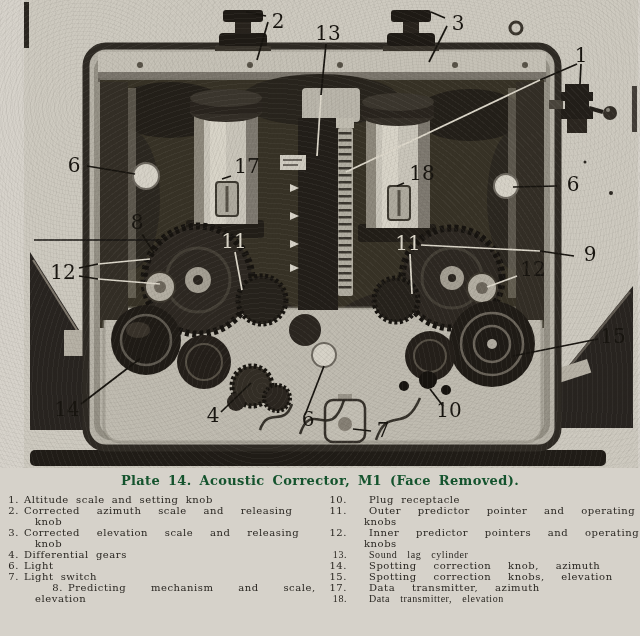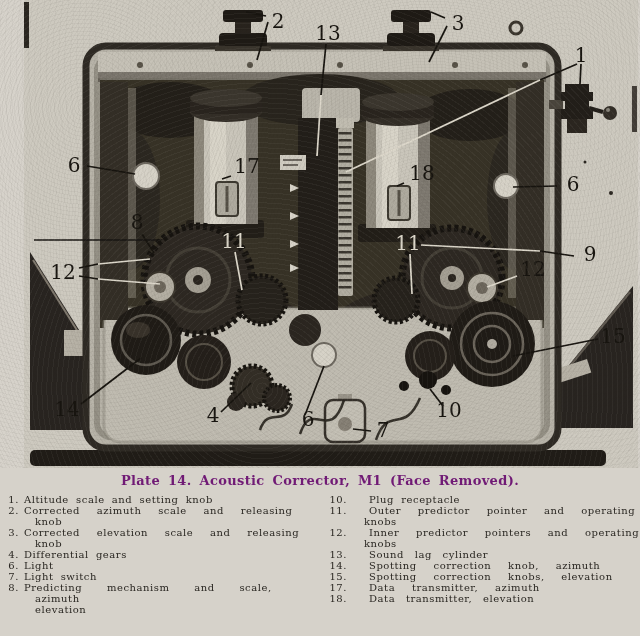--- a/index.html
+++ b/index.html
@@ -7,29 +7,29 @@
         font-family:"DejaVu Serif",serif;}
   .photo{position:absolute;left:0;top:0;width:640px;height:468px;}
   .photo svg{display:block;}
   .grain{position:absolute;left:0;top:0;width:640px;height:468px;pointer-events:none;opacity:.6;
     background-image:
       repeating-radial-gradient(circle at 13% 23%, rgba(40,35,28,.07) 0 1px, transparent 1px 4px),
       repeating-radial-gradient(circle at 67% 51%, rgba(40,35,28,.06) 0 1px, transparent 1px 3px),
       repeating-radial-gradient(circle at 41% 83%, rgba(238,234,226,.08) 0 1px, transparent 1px 5px),
       repeating-radial-gradient(circle at 88% 14%, rgba(30,26,20,.05) 0 1px, transparent 1px 6px);}
   .caption{position:absolute;left:0;top:473px;width:640px;text-align:center;
-    font-size:13px;font-weight:bold;color:#701a75;letter-spacing:.35px;word-spacing:3px;}
+    font-size:13px;font-weight:bold;color:#14532d;letter-spacing:.35px;word-spacing:3px;}
   .legend-col{position:absolute;top:494px;}
   .col-left{left:5px;width:315px;}
   .col-right{left:326px;width:312px;}
   .line{white-space:nowrap;font-size:10px;line-height:11px;color:#2a2722;
         letter-spacing:.55px;word-spacing:3.5px;}
-  .w1{word-spacing:7px;}
+  .w1{word-spacing:7px;font-family:Liberation Serif, serif;}
   .w2{word-spacing:13px;}
-  .w3{word-spacing:21px;}
+  .w3{word-spacing:21px;margin-left:44px;}
   .col-left .num{display:inline-block;width:14px;text-align:right;margin-right:5px;}
   .col-right .num{display:inline-block;width:21px;text-align:right;margin-right:22px;}
   .col-left .cont{padding-left:30px;}
   .col-right .cont{padding-left:38px;}
   #labels text{font-family:"DejaVu Serif",serif;font-size:20px;text-anchor:middle;}
 </style>
 </head>
 <body>
 
 <div class="page">
@@ -276,21 +276,20 @@
   <div class="legend-col col-left">
       <div class="line w0"><span class="num">1.</span><span>Altitude scale and setting knob</span></div>
       <div class="line w2"><span class="num">2.</span><span>Corrected azimuth scale and releasing</span></div>
       <div class="line w0 cont"><span>knob</span></div>
       <div class="line w2"><span class="num">3.</span><span>Corrected elevation scale and releasing</span></div>
       <div class="line w0 cont"><span>knob</span></div>
       <div class="line w0"><span class="num">4.</span><span>Differential gears</span></div>
       <div class="line w0"><span class="num">6.</span><span>Light</span></div>
       <div class="line w0"><span class="num">7.</span><span>Light switch</span></div>
       <div class="line w3"><span class="num">8.</span><span>Predicting mechanism and scale,</span></div>
-      <div class="line w0 cont"><span>azimuth</span></div>
       <div class="line w0 cont"><span>elevation</span></div>
     </div>
   <div class="legend-col col-right">
       <div class="line w0"><span class="num">10.</span><span>Plug receptacle</span></div>
       <div class="line w2"><span class="num">11.</span><span>Outer predictor pointer and operating</span></div>
       <div class="line w0 cont"><span>knobs</span></div>
       <div class="line w2"><span class="num">12.</span><span>Inner predictor pointers and operating</span></div>
       <div class="line w0 cont"><span>knobs</span></div>
       <div class="line w1"><span class="num">13.</span><span>Sound lag cylinder</span></div>
       <div class="line w2"><span class="num">14.</span><span>Spotting correction knob, azimuth</span></div>

